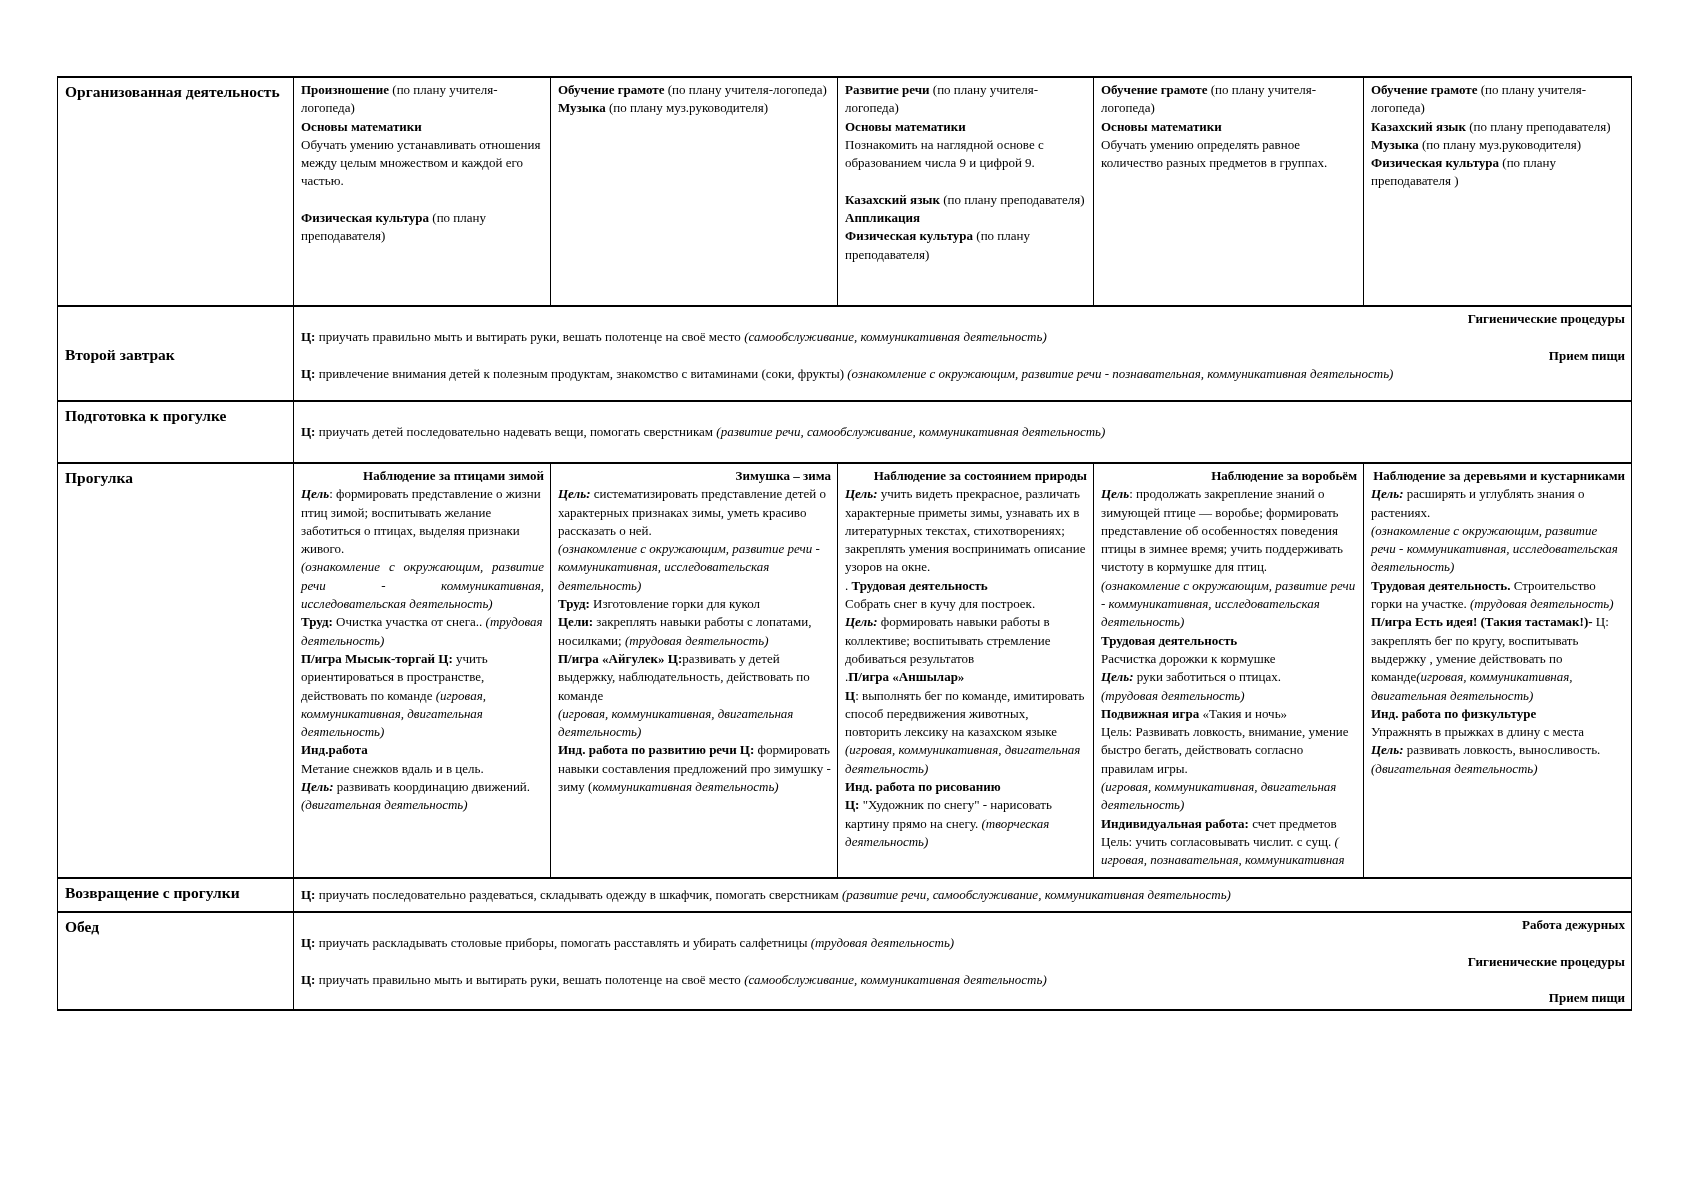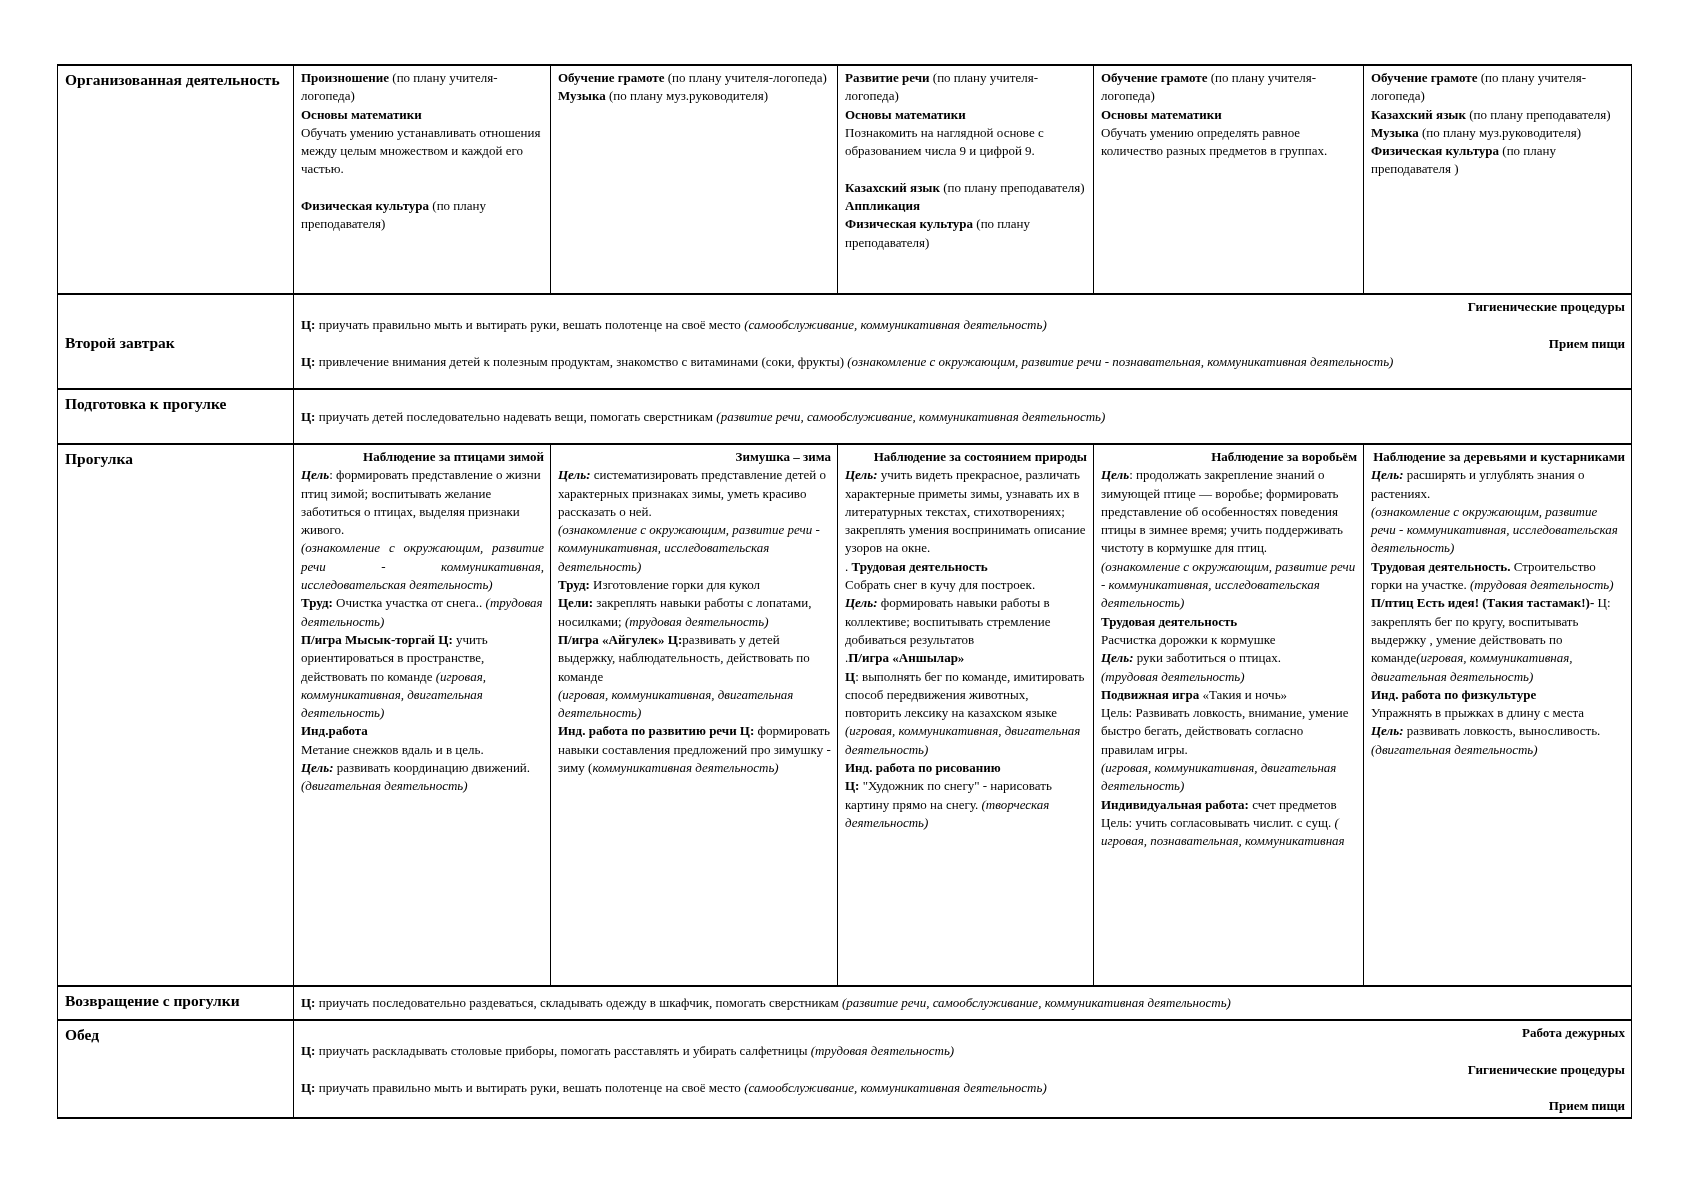--- a/index.html
+++ b/index.html
@@ -1,31 +1,31 @@
 <!DOCTYPE html>
 <html><head>
 <meta charset="utf-8">
 <style>
   * { margin:0; padding:0; box-sizing:border-box; }
   html,body { width:1683px; height:1190px; background:#ffffff; color:#000;
     font-family:"Liberation Serif","DejaVu Serif",serif; }
   .sheet { position:absolute; left:57px; top:64px; }
-  table.plan { border-collapse:collapse; table-layout:fixed; width:1573px; }
+  table.plan { border-collapse:collapse; table-layout:fixed; width:1573px;margin-top:12px; }
   col.c0{width:236px} col.c1{width:257px} col.c2{width:287px}
   col.c3{width:256px} col.c4{width:270px} col.c5{width:268px}
   td { border-left:1px solid #000; border-right:1px solid #000;
        border-top:2px solid #000; border-bottom:2px solid #000;
        vertical-align:top; padding:3px 6px 2px 7px;
        font-size:13px; line-height:18.3px; overflow:hidden; }
   td.vmid { vertical-align:middle; }
   td.rowhead { font-weight:bold; font-size:15.5px; padding-top:5px; }
   tr.row-organized-activity { height:229px; }
   tr.row-second-breakfast  { height:95px; }
-  tr.row-prep-walk         { height:55px; }
-  tr.row-walk              { height:542px; }
+  tr.row-prep-walk         { height:62px; }
+  tr.row-walk              { height:415px; }
   tr.row-return-walk       { height:34px; }
   tr.row-lunch             { height:97px; }
   p.para { margin:0; }
   .align-left   { text-align:left; }
   .align-center { text-align:right; }
   .align-justify{ text-align:justify; }
   .s-b  { font-weight:bold; }
   .s-i  { font-style:italic; }
   .s-bi { font-weight:bold; font-style:italic;text-align:center; }
 </style>
@@ -138,21 +138,21 @@
             <p class="para align-left"><span>Цель: Развивать ловкость, внимание, умение быстро бегать, действовать согласно правилам игры.</span></p>
             <p class="para align-left"><span class="s-i"> (игровая, коммуникативная, двигательная деятельность)</span></p>
             <p class="para align-left"><span class="s-b">Индивидуальная работа: </span><span>счет предметов</span></p>
             <p class="para align-left"><span>Цель: учить согласовывать  числит. с сущ. </span><span class="s-i">( игровая, познавательная, коммуникативная</span></p>
           </td>
           <td>
             <p class="para align-center"><span class="s-b">Наблюдение за деревьями и кустарниками</span></p>
             <p class="para align-left"><span class="s-bi">Цель: </span><span> расширять и углублять знания о растениях.</span></p>
             <p class="para align-left"><span class="s-i">(ознакомление с окружающим, развитие речи - коммуникативная, исследовательская деятельность)</span></p>
             <p class="para align-left"><span class="s-b">Трудовая деятельность.</span><span> Строительство горки на участке. </span><span class="s-i">(трудовая деятельность)</span></p>
-            <p class="para align-left"><span class="s-b">П/птиц Есть идея! (Такия тастамак!)- </span><span>Ц: закреплять бег по кругу, воспитывать выдержку , умение действовать по команде</span><span class="s-i">(игровая, коммуникативная, двигательная деятельность)</span></p>
+            <p class="para align-left"><span class="s-b">П/игра Есть идея! (Такия тастамак!)- </span><span>Ц: закреплять бег по кругу, воспитывать выдержку , умение действовать по команде</span><span class="s-i">(игровая, коммуникативная, двигательная деятельность)</span></p>
             <p class="para align-left"><span class="s-b">Инд. работа по физкультуре</span></p>
             <p class="para align-left"><span>Упражнять в прыжках в длину с места</span></p>
             <p class="para align-left"><span class="s-bi">Цель: </span><span>развивать ловкость, выносливость.</span></p>
             <p class="para align-left"><span class="s-i"> (двигательная деятельность)</span></p>
           </td>
         </tr>
         <tr class="row-return-walk">
           <td class="rowhead">Возвращение с прогулки</td>
           <td colspan="5" class="vmid">
             <p class="para align-left"><span class="s-b">Ц: </span><span>приучать последовательно раздеваться, складывать одежду в шкафчик, помогать сверстникам </span><span class="s-i">(развитие речи, самообслуживание, коммуникативная деятельность)</span></p>

